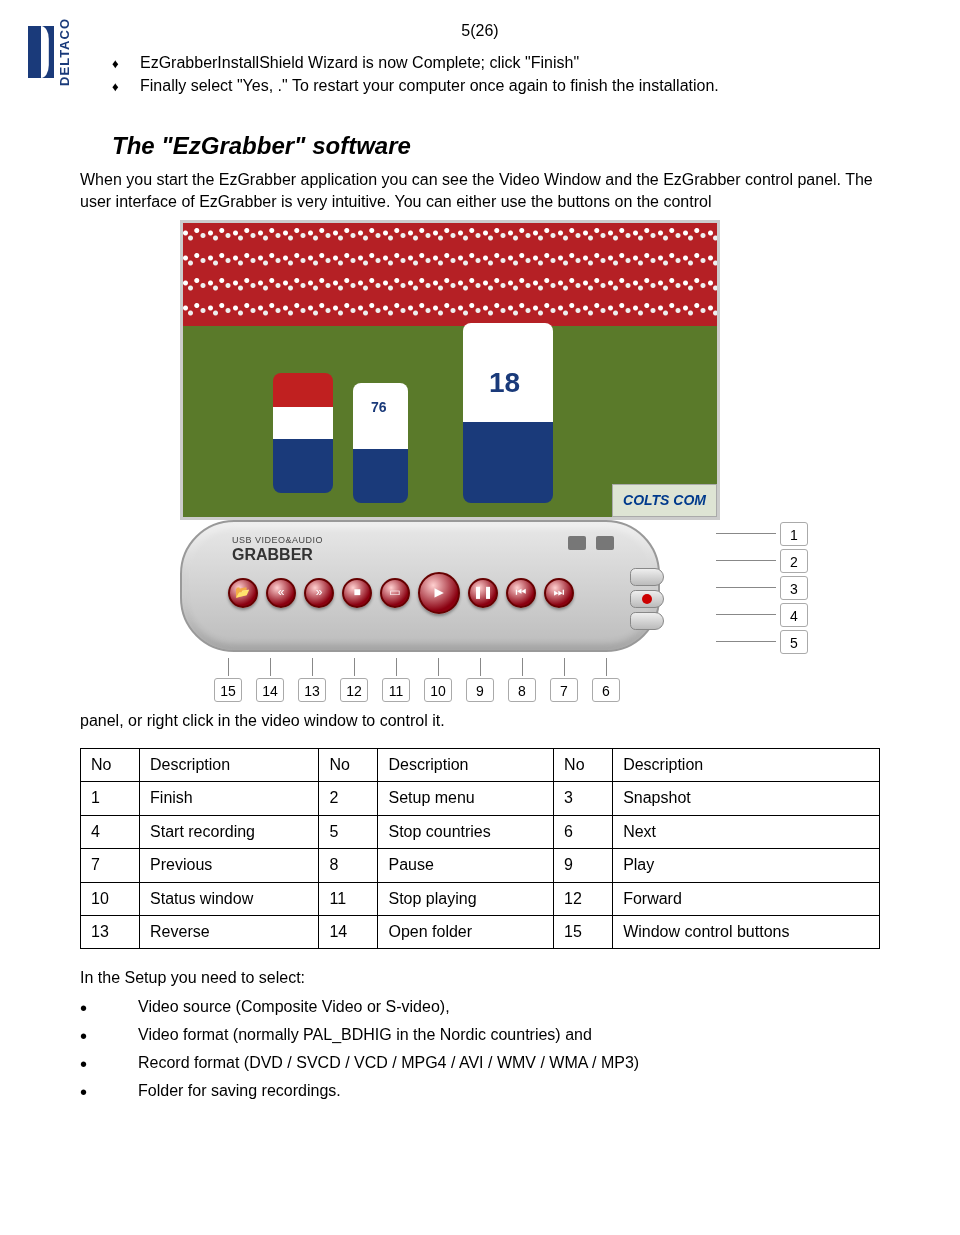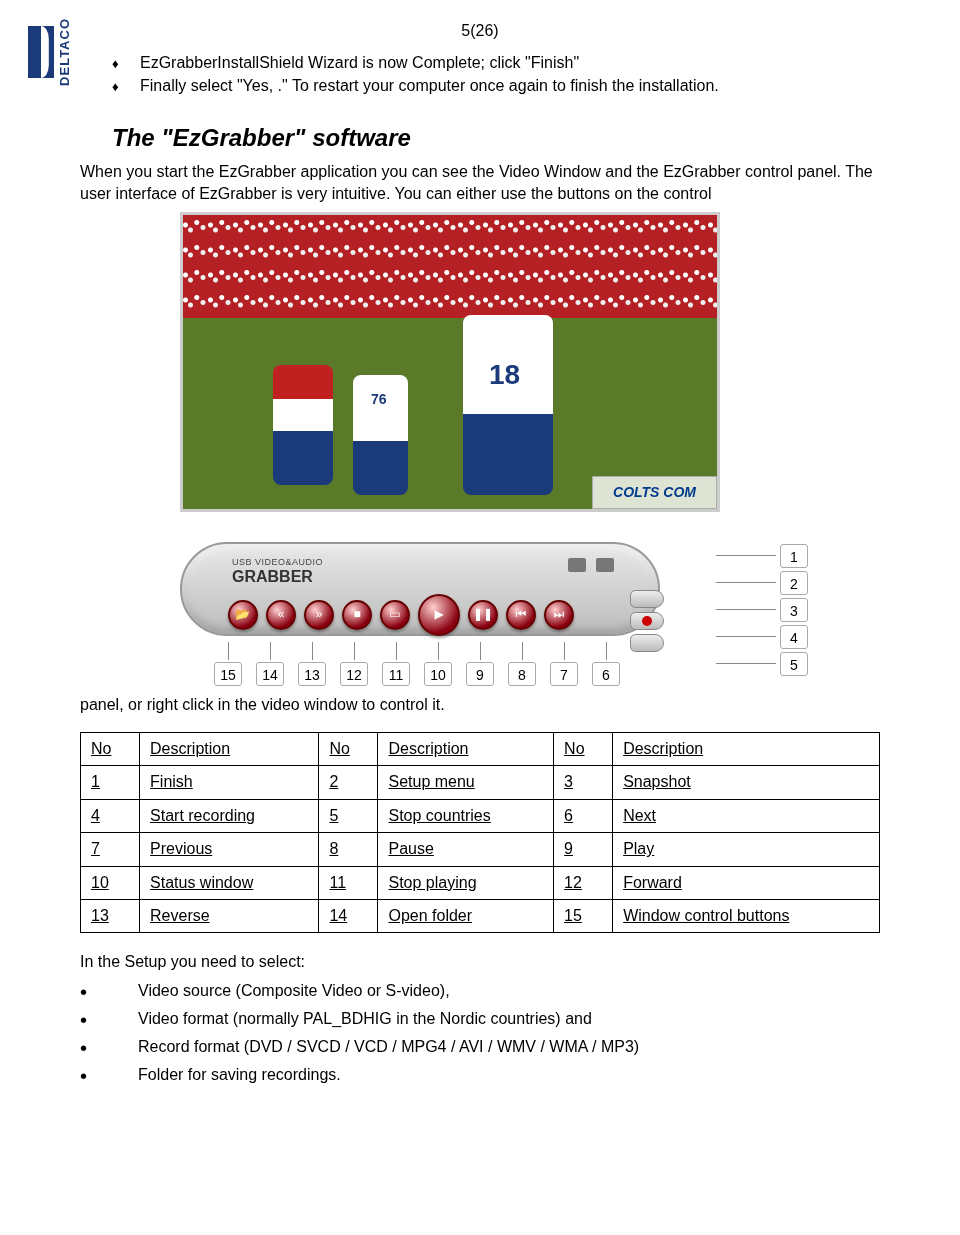--- a/index.html
+++ b/index.html
@@ -46,21 +46,21 @@
     margin-left: 2px;
   }
   .page-num {
     text-align: center;
     font-size: 16px;
     margin-bottom: 10px;
   }
   .bullet-list {
     list-style: none;
     margin-left: 60px;
-    margin-bottom: 24px;
+    margin-bottom: 32px;
   }
   .bullet-list li::before {
     content: '♦';
     color: #000;
     display: inline-block;
     width: 28px;
     margin-left: -28px;
     font-size: 13px;
   }
   .section-title {
@@ -97,46 +97,45 @@
     border-radius: 8px;
   }
   .p1 { left: 90px; top: 150px; width: 60px; height: 120px; background: linear-gradient(#c02020 0 28%, #fff 28% 55%, #1a3a7a 55% 100%); }
   .p2 { left: 170px; top: 160px; width: 55px; height: 120px; background: linear-gradient(#fff 0 55%, #1a3a7a 55% 100%); }
   .p3 { left: 280px; top: 100px; width: 90px; height: 180px; background: linear-gradient(#fff 0 55%, #1a3a7a 55% 100%); }
   .jersey-num-a { position:absolute; left:188px; top:175px; font-weight:bold; color:#1a3a7a; font-size:14px; }
   .jersey-num-b { position:absolute; left:306px; top:140px; font-weight:bold; color:#1a3a7a; font-size:28px; }
   .banner {
     position: absolute; right: 0; bottom: 0;
     background: rgba(255,255,255,0.8);
-    padding: 4px 20px;
+    padding: 4px 10px;
     border: 1px solid #aaa;
   }
   .banner-text { color: #003a8c; font-style: italic; font-weight: bold; font-size: 14px; }
   .callout {
     width: 28px; height: 24px;
     border: 1px solid #aaa;
     border-radius: 3px;
     text-align: center;
     font-size: 14px;
     line-height: 24px;
     background: #fff;
   }
   .panel-wrap {
     width: 640px;
     margin-left: 100px;
     position: relative;
     padding-bottom: 50px;
   }
   .grabber-panel {
-    width: 480px; height: 94px;
+    width: 480px; height: 132px;
     background: linear-gradient(#e8e8e8, #bcbcbc);
     border-radius: 54px;
     border: 2px solid #999;
     position: relative;
-    margin-top: 30px;
     box-shadow: inset 0 4px 8px rgba(255,255,255,0.6), inset 0 -4px 8px rgba(0,0,0,0.2);
   }
   .grabber-label {
     position: absolute; left: 50px; top: 12px;
     font-size: 9px; color: #444; letter-spacing: 0.5px;
   }
   .grabber-title {
     position: absolute; left: 50px; top: 22px;
     font-size: 16px; font-weight: bold; color: #333;
   }
@@ -180,21 +179,20 @@
     bottom: 0; left: 34px;
     display: flex; gap: 14px;
   }
   .cb { display:flex; flex-direction:column; align-items:center; gap:2px;}
   .cb-line { width:1px; height:18px; background:#888;}
   table.desc {
     border-collapse: collapse;
     width: 100%;
     margin: 16px 0 18px 0;
     font-size: 16px;
-    text-decoration: underline;
   }
   table.desc td {
     border: 1px solid #000;
     padding: 5px 10px;
   }
   .dot-list { list-style: none; margin-left: 0; }
   .dot-list li::before {
     content: '•';
     display: inline-block;
     width: 58px;

